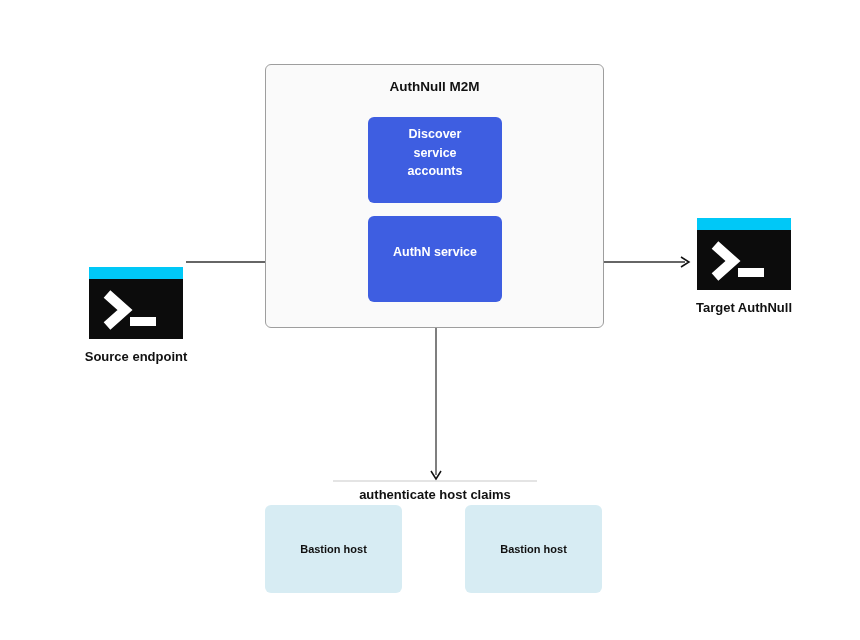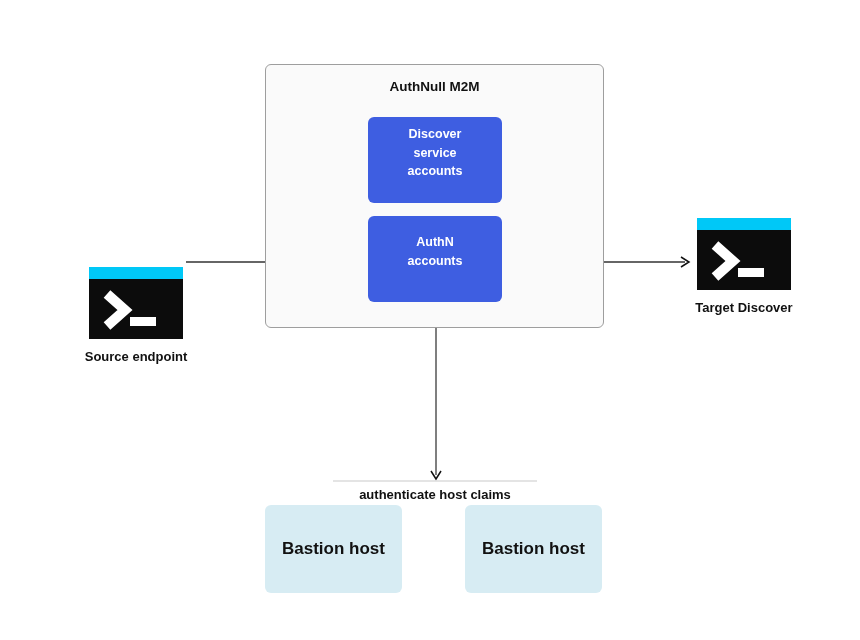--- a/index.html
+++ b/index.html
@@ -54,21 +54,21 @@
     font-size: 12.5px;
     font-weight: 700;
     line-height: 1.5;
     padding: 0 22px 14px 22px;
   }
   .node-discover { left: 368px; top: 117px; width: 134px; height: 86px; }
   .node-authn    { left: 368px; top: 216px; width: 134px; height: 86px; }
   .node.lightblue {
     background: #d7ecf3;
     color: #111111;
-    font-size: 17px;
+    font-size: 11px;
     font-weight: 700;
   }
   .node-bastion-a { left: 265px; top: 505px; width: 137px; height: 88px; }
   .node-bastion-b { left: 465px; top: 505px; width: 137px; height: 88px; }
   .endpoint {
     position: absolute;
     width: 110px;
     text-align: center;
   }
   .endpoint .term-icon {
@@ -121,41 +121,41 @@
 
   <div class="group-box">
     <div class="group-title">AuthNull M2M</div>
   </div>
 
   <div class="node blue node-discover">
     <span>Discover service accounts</span>
   </div>
 
   <div class="node blue node-authn">
-    <span>AuthN accounts</span>
+    <span>AuthN service</span>
   </div>
 
   <div class="endpoint endpoint-source">
     <svg class="term-icon" width="94" height="72" viewBox="0 0 94 72">
       <rect x="0" y="0" width="94" height="72" fill="#0c0c0c"></rect>
       <rect x="0" y="0" width="94" height="12" fill="#00c8f7"></rect>
       <path d="M18 27 L36 43 L18 59" fill="none" stroke="#ffffff" stroke-width="10" stroke-linejoin="miter"></path>
       <rect x="41" y="50" width="26" height="9" fill="#ffffff"></rect>
     </svg>
     <span class="endpoint-label">Source endpoint</span>
   </div>
 
   <div class="endpoint endpoint-target">
     <svg class="term-icon" width="94" height="72" viewBox="0 0 94 72">
       <rect x="0" y="0" width="94" height="72" fill="#0c0c0c"></rect>
       <rect x="0" y="0" width="94" height="12" fill="#00c8f7"></rect>
       <path d="M18 27 L36 43 L18 59" fill="none" stroke="#ffffff" stroke-width="10" stroke-linejoin="miter"></path>
       <rect x="41" y="50" width="26" height="9" fill="#ffffff"></rect>
     </svg>
-    <span class="endpoint-label">Target Discover</span>
+    <span class="endpoint-label">Target AuthNull</span>
   </div>
 
   <div class="edge-label">authenticate host claims</div>
 
   <div class="node lightblue node-bastion-a">
     <span>Bastion host</span>
   </div>
   <div class="node lightblue node-bastion-b">
     <span>Bastion host</span>
   </div>

